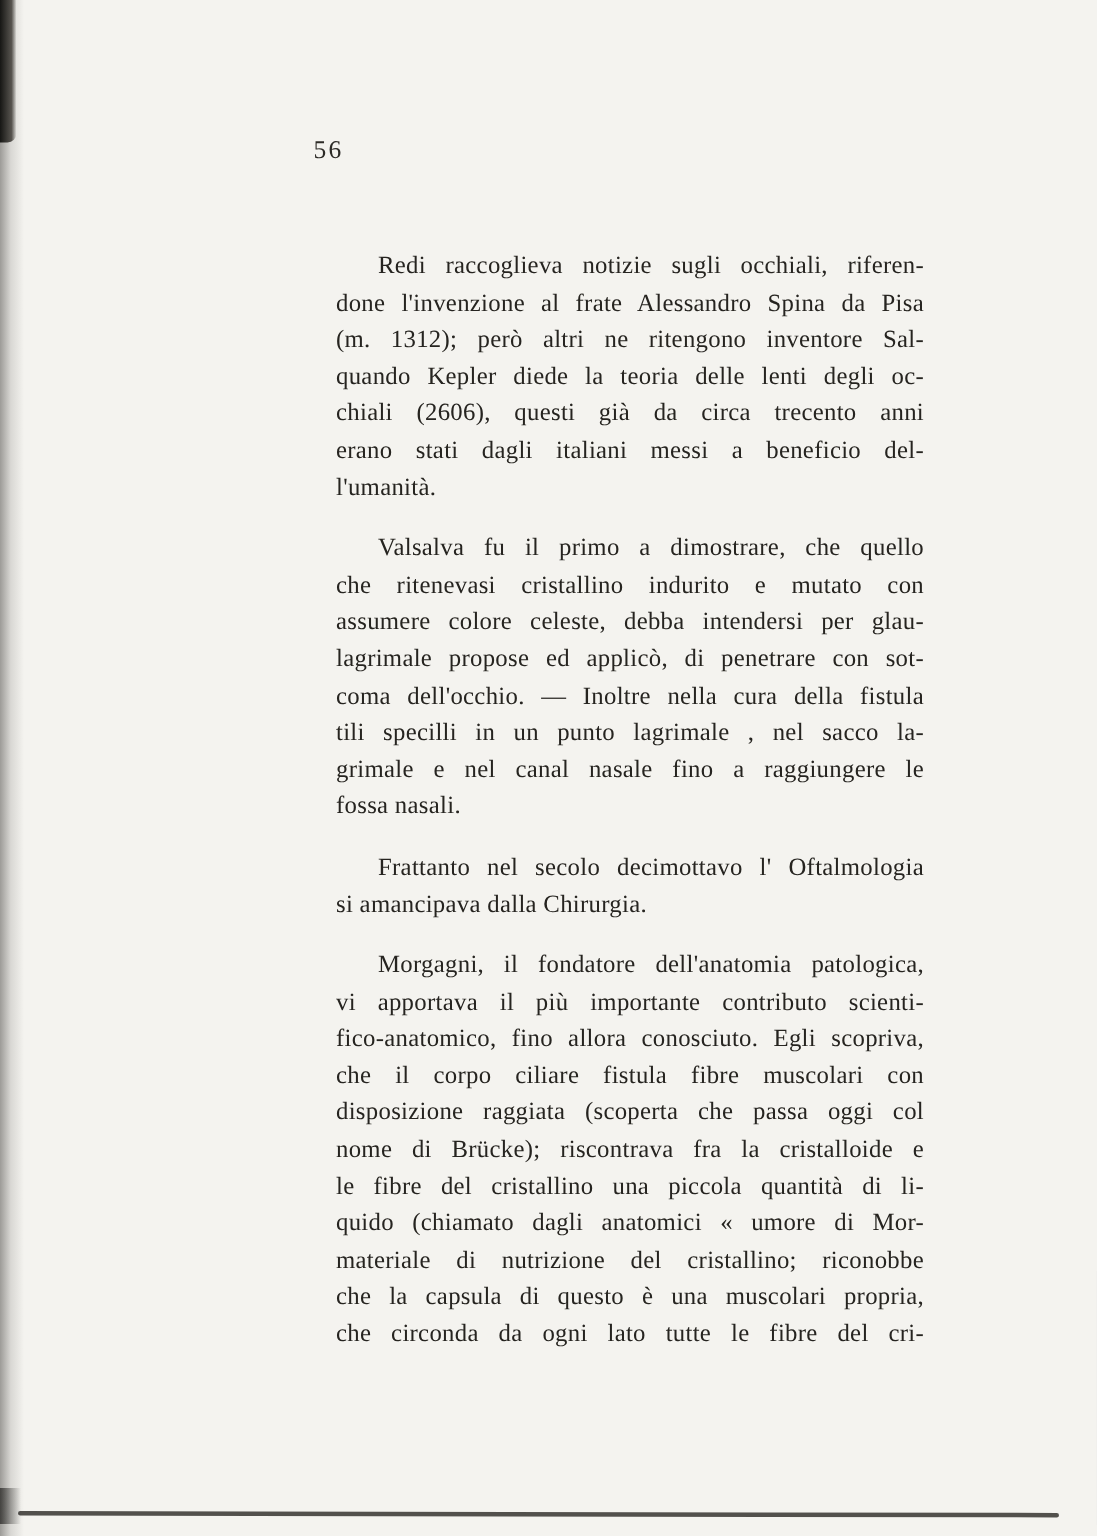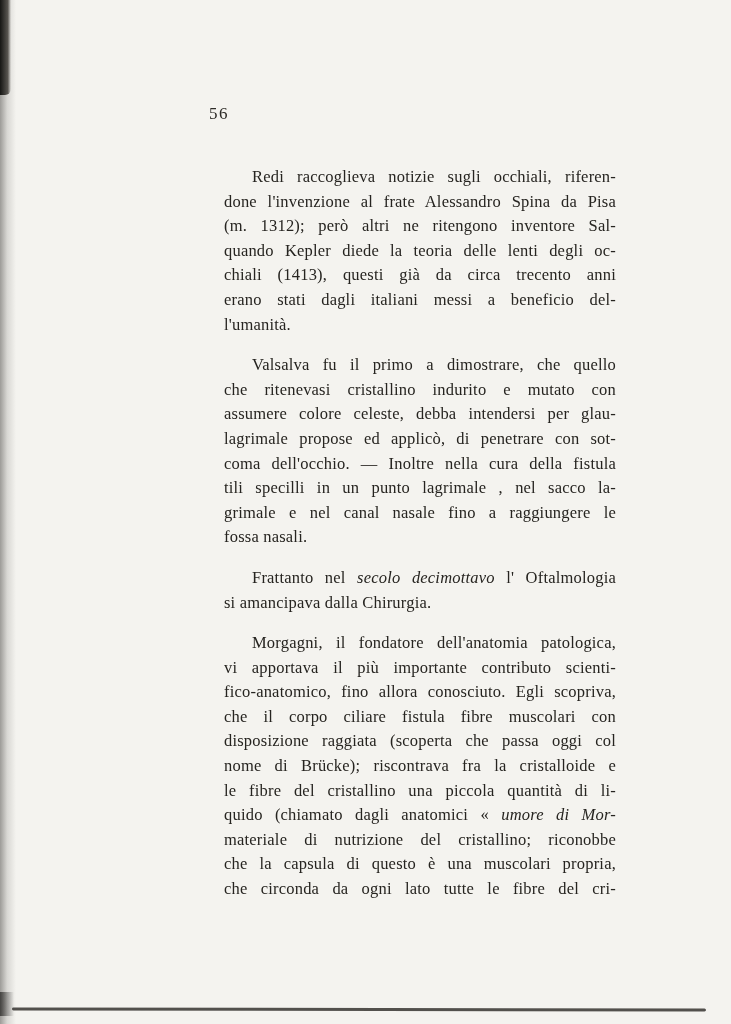--- a/index.html
+++ b/index.html
@@ -47,21 +47,21 @@
   .bottom-corner-mark {
     position: absolute;
     left: 0; top: 992px;
     width: 14px; height: 24px;
     background: linear-gradient(to right, rgba(30,29,27,0.7), rgba(30,29,27,0));
   }
   
   .page-number {
     position: absolute;
     left: 209px;
-    top: 104px;
+    top: 90px;
     font-size: 17px;
     letter-spacing: 1.5px;
     color: #2d2b27;
   }
   .text-block {
     position: absolute;
     left: 208px;
     top: 149px;
     width: 424px;
     font-size: 16.5px;
@@ -70,36 +70,36 @@
     letter-spacing: 0.2px;
   }
   .paragraph { margin: 16px; }
   .line {
     text-align: justify;
     text-align-last: justify;
     white-space: normal;
   }
   .line.first { text-indent: 28px; }
   .line.last { text-align-last: left; }
-  .italic { font-style: italic; }
+  .italic { }
 </style>
 </head>
 <body>
 
 <div class="page">
   <div class="binding-shadow"></div>
   <div class="binding-shadow-top"></div>
   <div class="page-number">56</div>
   <div class="text-block" id="text-block">
       <div class="paragraph">
         <div class="line first"><span>Redi raccoglieva notizie sugli occhiali, riferen-</span></div>
         <div class="line"><span>done l'invenzione al frate Alessandro Spina da Pisa</span></div>
         <div class="line"><span>(m. 1312); però altri ne ritengono inventore Sal-</span></div>
         <div class="line"><span>quando Kepler diede la teoria delle lenti degli oc-</span></div>
-        <div class="line"><span>chiali (1413), questi già da circa trecento anni</span></div>
+        <div class="line"><span>chiali (2606), questi già da circa trecento anni</span></div>
         <div class="line"><span>erano stati dagli italiani messi a beneficio del-</span></div>
         <div class="line last"><span>l'umanità.</span></div>
       </div>
       <div class="paragraph">
         <div class="line first"><span>Valsalva fu il primo a dimostrare, che quello</span></div>
         <div class="line"><span>che ritenevasi cristallino indurito e mutato con</span></div>
         <div class="line"><span>assumere colore celeste, debba intendersi per glau-</span></div>
         <div class="line"><span>lagrimale propose ed applicò, di penetrare con sot-</span></div>
         <div class="line"><span>coma dell'occhio. — Inoltre nella cura della fistula</span></div>
         <div class="line"><span>tili specilli in un punto lagrimale , nel sacco la-</span></div>

